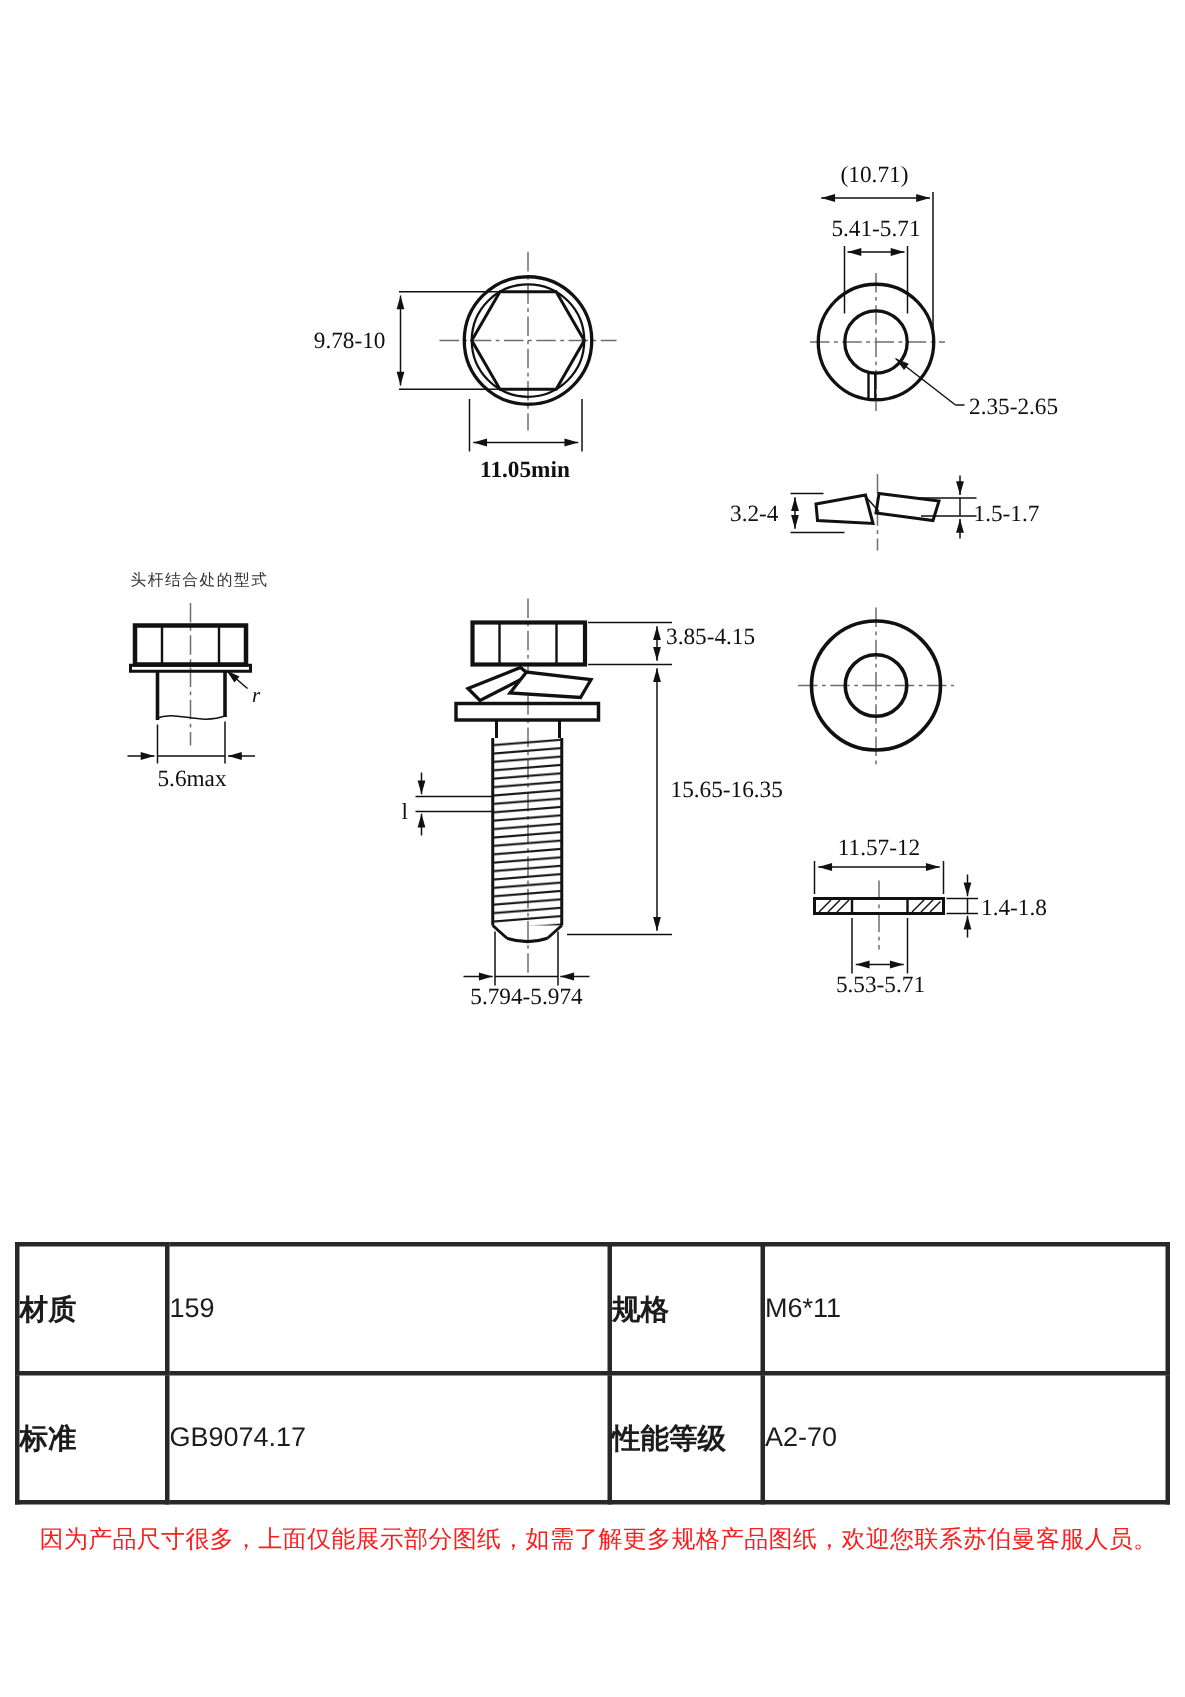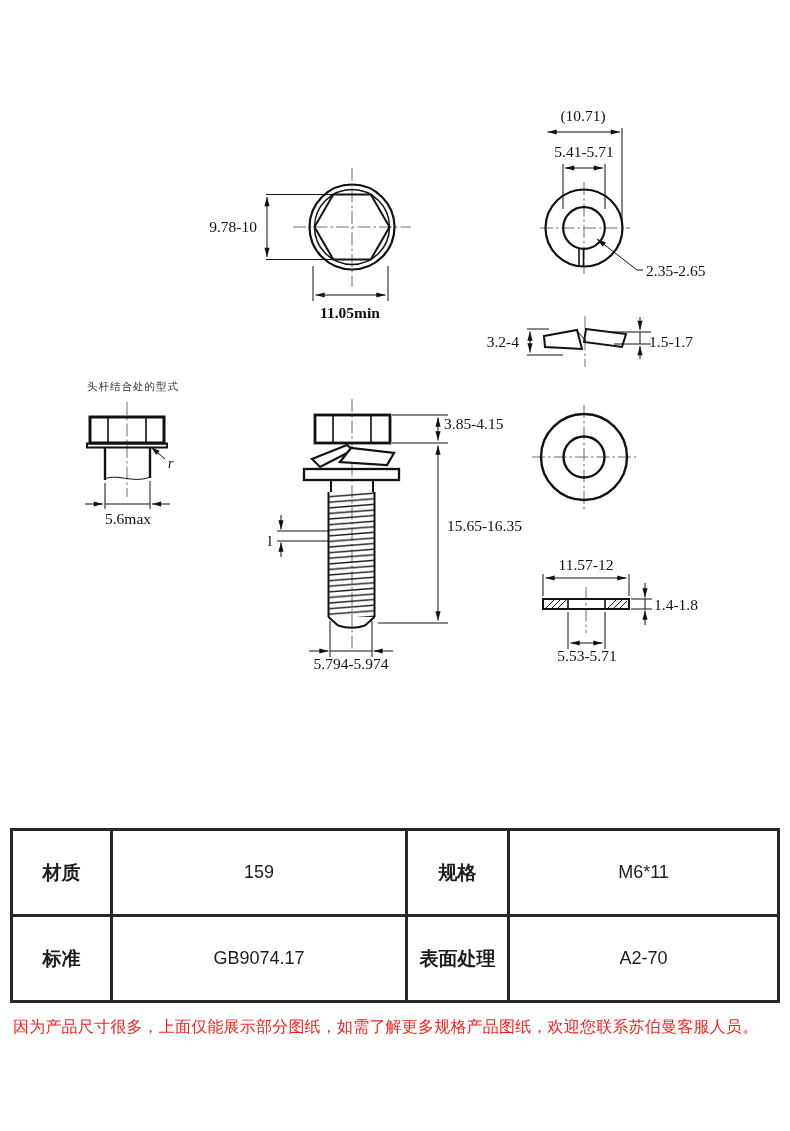--- a/index.html
+++ b/index.html
@@ -8,26 +8,26 @@
   .drawing-svg{position:absolute;left:0;top:0;}
   svg text{fill:#101010;}
   .dim{font-family:"Liberation Serif","DejaVu Serif",serif;font-size:15.5px;}
   .dim-sm{font-family:"Liberation Serif","DejaVu Serif",serif;font-size:14px;font-style:italic;}
   .jtitle{font-family:"Liberation Sans","DejaVu Sans",sans-serif;font-size:10.5px;fill:#333;letter-spacing:1px;}
   .outline{stroke:#111;fill:none;}
   .thin{stroke:#111;fill:none;stroke-width:1;}
   .cl{stroke:#6e6e6e;fill:none;stroke-width:1;stroke-dasharray:13 3 2.5 3;}
   .spec-table{position:absolute;left:10px;top:828px;width:767px;height:175px;
               border-collapse:collapse;table-layout:fixed;}
-  .spec-table td{border:3px solid #282828;text-align:center;vertical-align:middle;
+  .spec-table td{border:3px solid #282828;text-align:left;vertical-align:middle;
                  color:#1c1c1c;font-size:18px;padding:0;}
   .spec-table td.lbl{font-weight:700;font-size:19px;}
   .col-l1{width:97px;} .col-v1{width:292px;} .col-l2{width:99px;font-family:Liberation Serif, serif;} .col-v2{width:267px;}
   .footer-note{position:absolute;left:13px;top:1016px;width:772px;font-size:16px;
-               line-height:21px;letter-spacing:0.2px;white-space:nowrap;}
+               line-height:21px;letter-spacing:0.2px;white-space:nowrap;text-align:center;}
 </style>
 </head>
 <body>
 
 <div class="canvas">
 
 <svg class="drawing-svg" width="790" height="700" viewBox="0 0 790 700">
   <defs>
     <marker id="arr" markerWidth="11" markerHeight="7" refX="9.6" refY="3" orient="auto-start-reverse" markerUnits="userSpaceOnUse">
       <path d="M0.4,0.4 L9.6,3 L0.4,5.6 Z" fill="#111"></path>
@@ -186,21 +186,21 @@
   <tbody>
         <tr>
     <td class="lbl col-l1">材质</td>
     <td class="col-v1">159</td>
     <td class="lbl col-l2">规格</td>
     <td class="col-v2">M6*11</td>
   </tr>
   <tr>
     <td class="lbl">标准</td>
     <td>GB9074.17</td>
-    <td class="lbl">表面处理</td>
+    <td class="lbl">性能等级</td>
     <td>A2-70</td>
   </tr>
 </tbody>
     </table>
 
 <div class="footer-note" style="color:#fa1e1e">因为产品尺寸很多，上面仅能展示部分图纸，如需了解更多规格产品图纸，欢迎您联系苏伯曼客服人员。</div>
 
 </div>
 
 </body></html>

